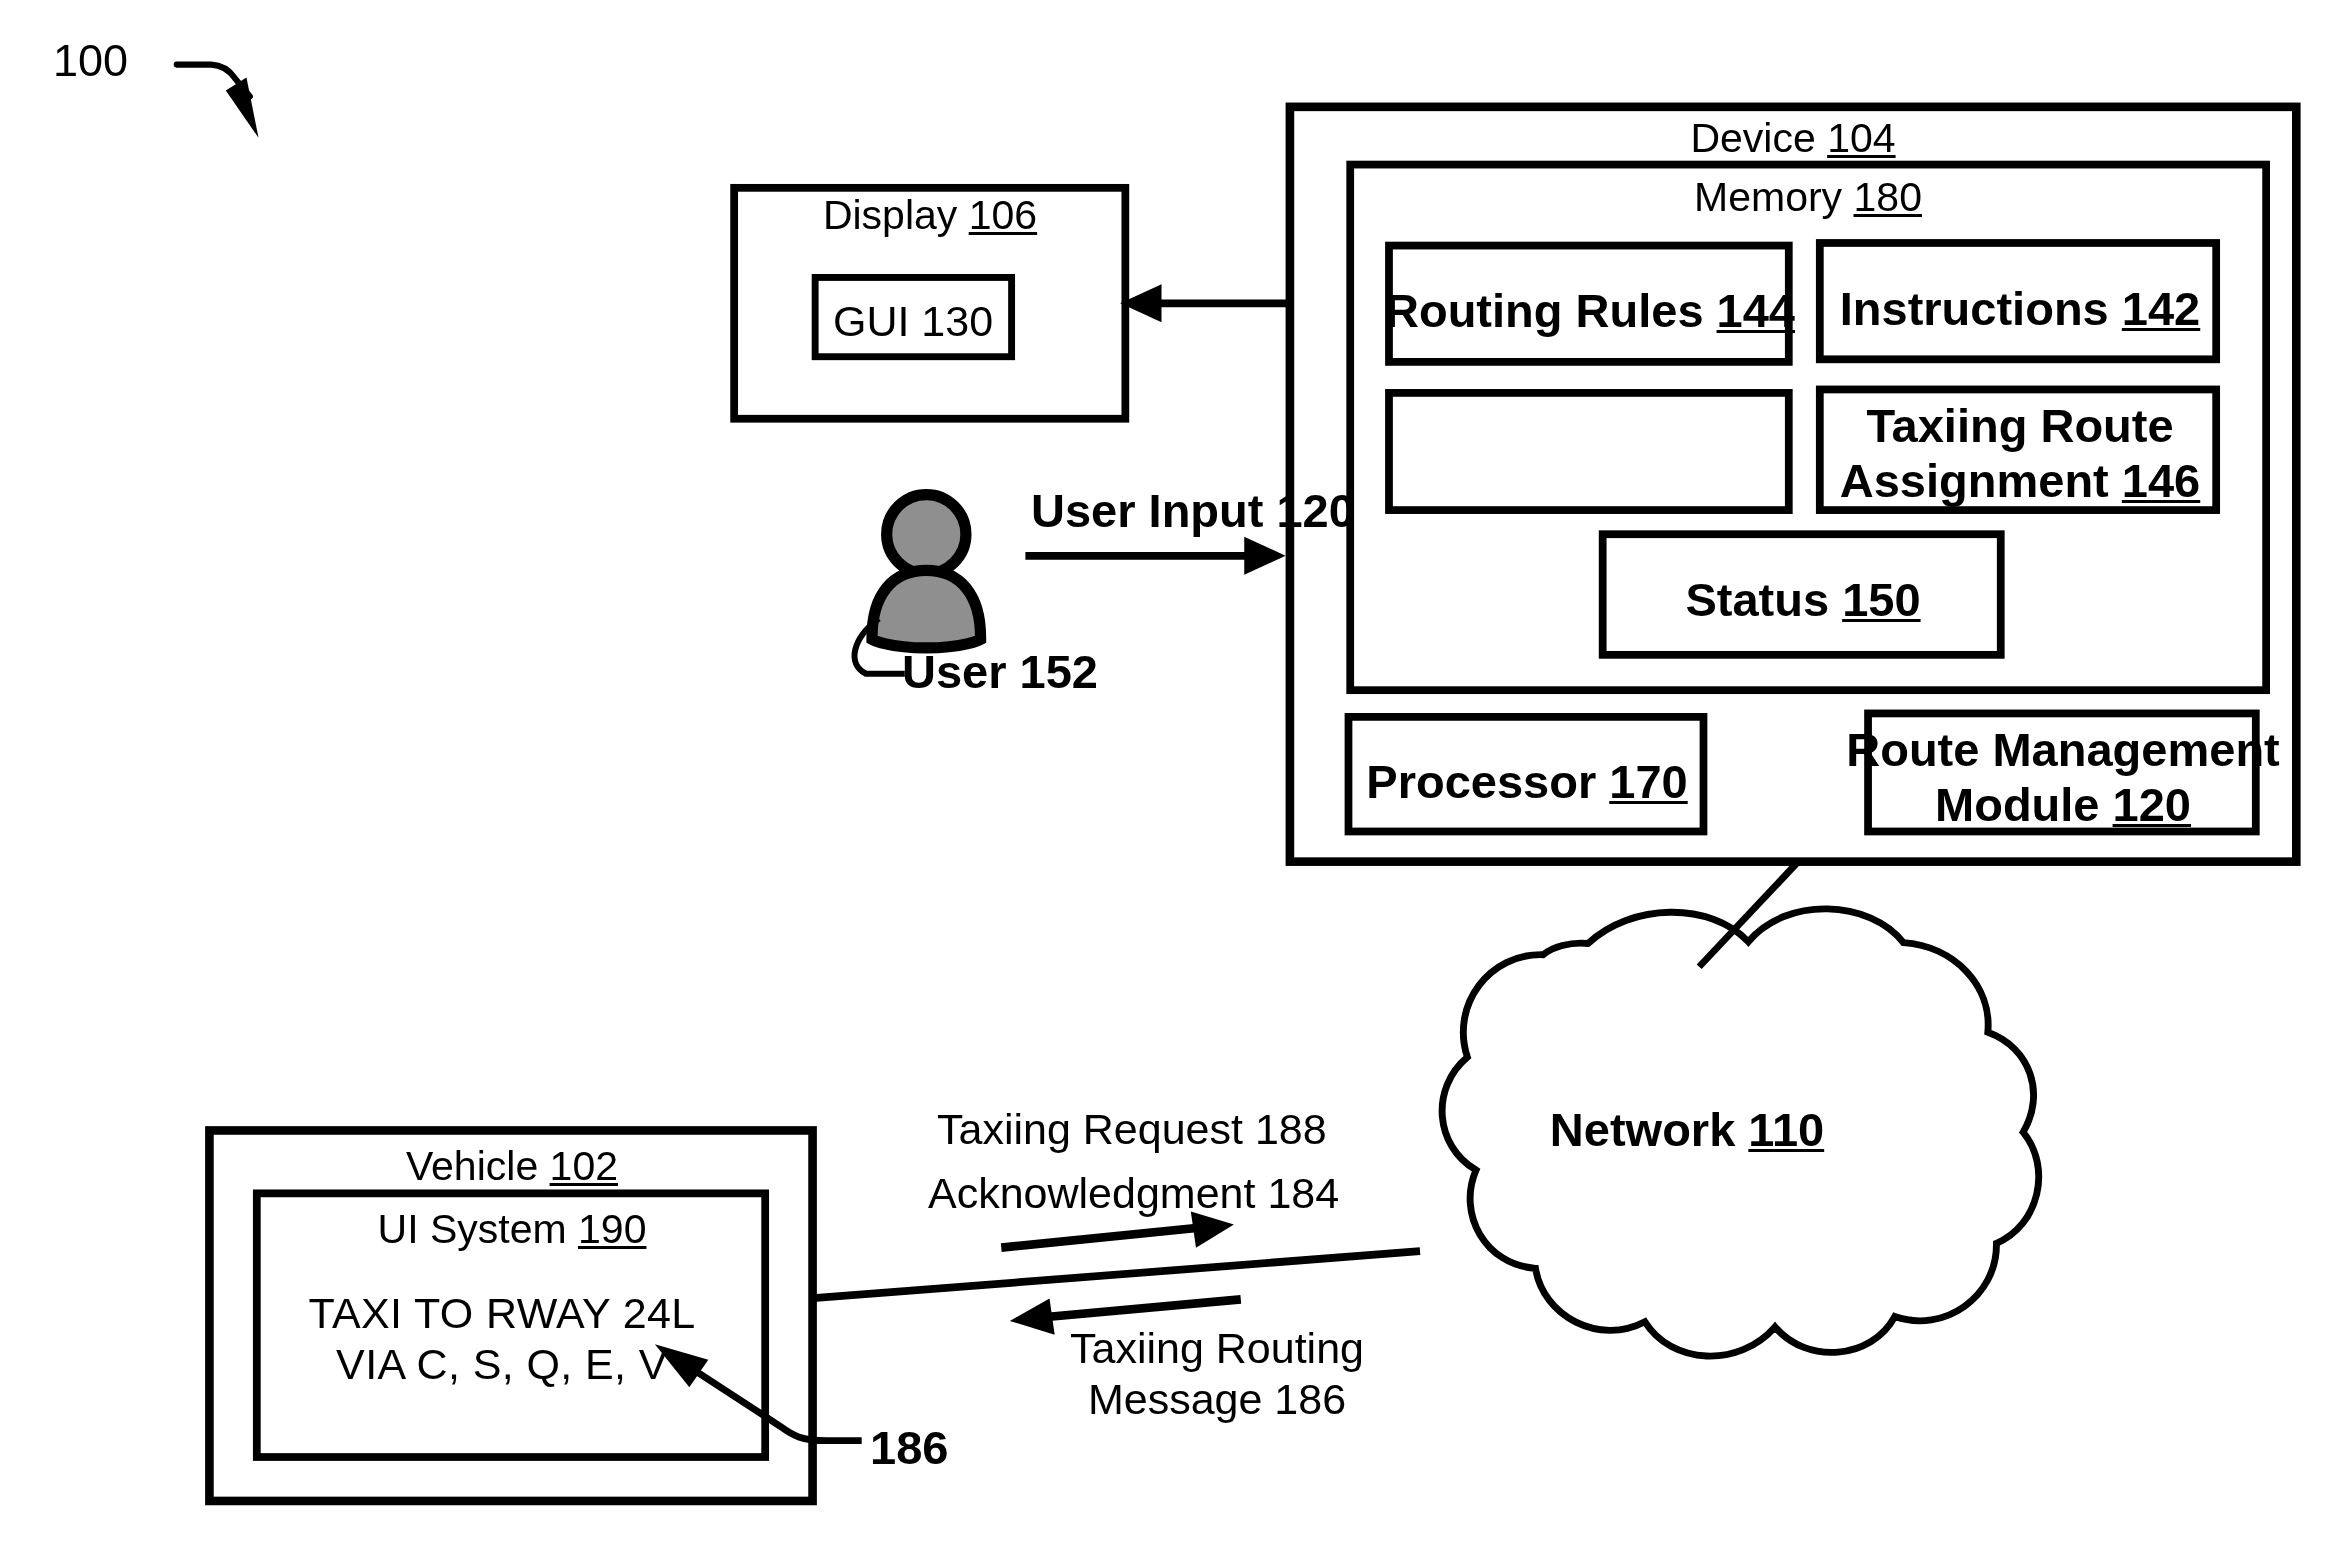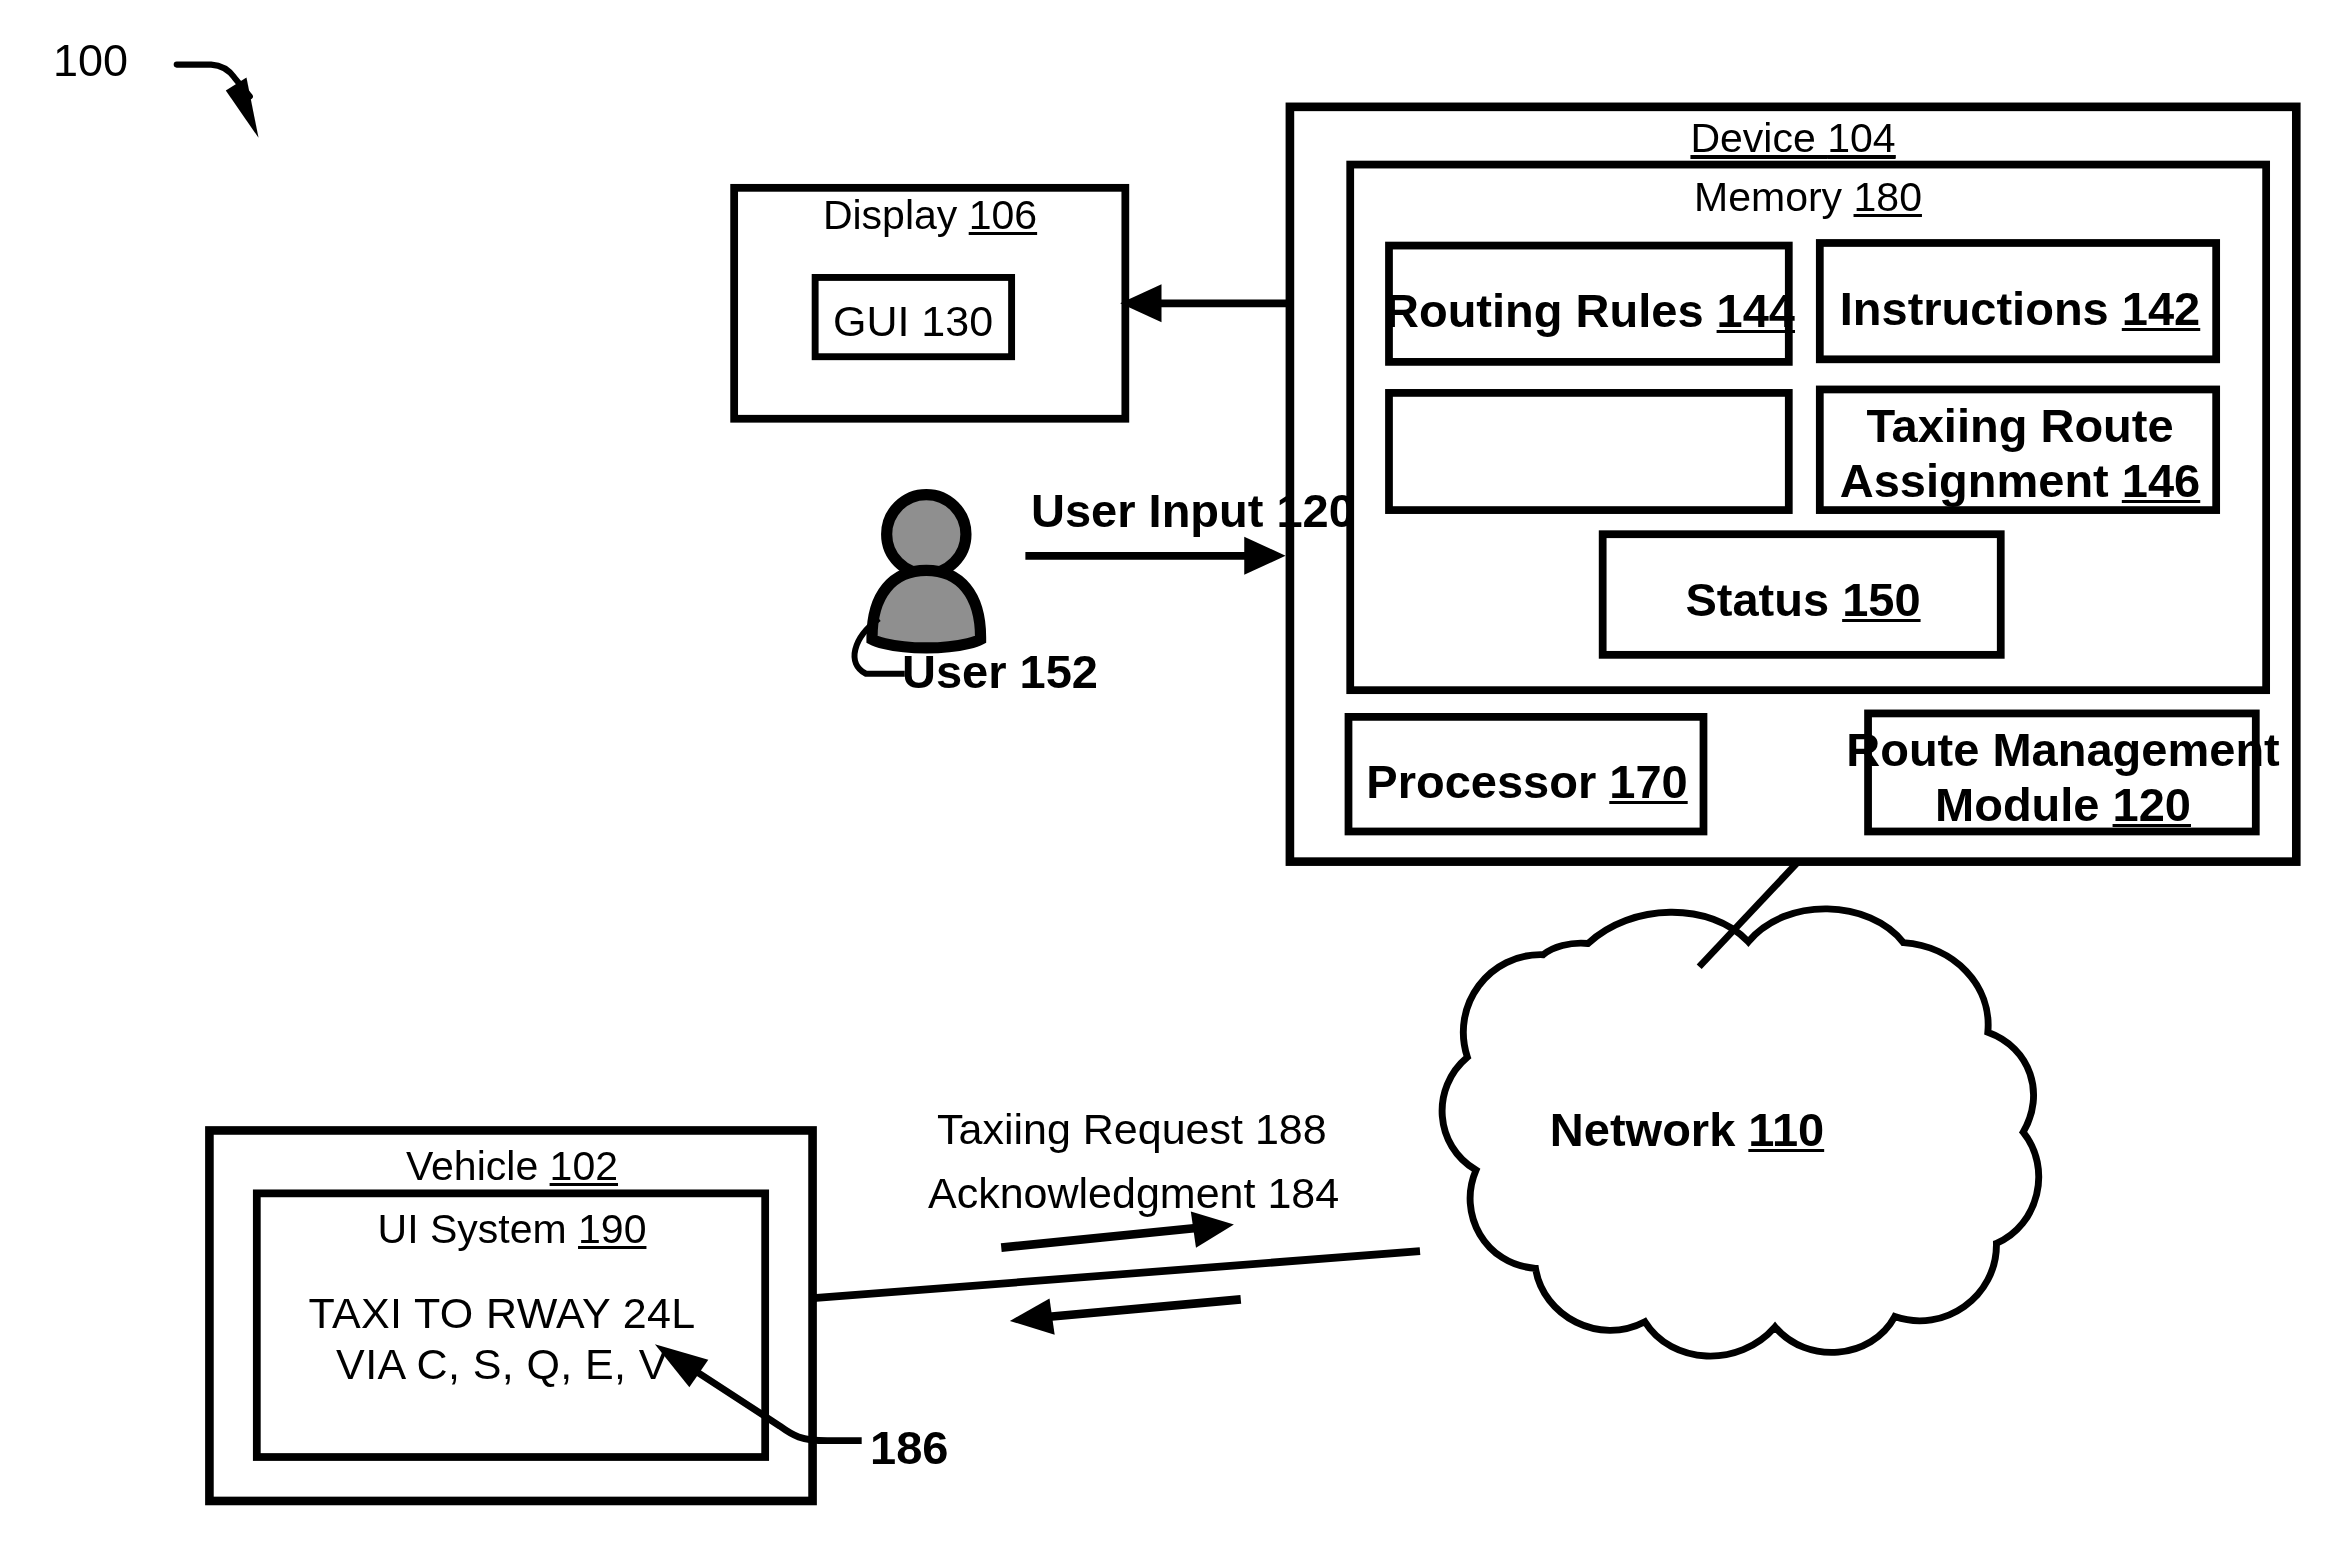--- a/index.html
+++ b/index.html
@@ -151,21 +151,21 @@
 
   <div class="lbl s52" style="left:53px; top:34px;">100</div>
 
   <div class="lbl box-title center" style="left:930px; top:191px;">
     <span>Display </span>
     <span class="u">106</span>
   </div>
 
   <div class="lbl s48 center" style="left:913px; top:296px;">GUI 130</div>
 
-  <div class="lbl box-title center" style="left:1793px; top:114px;text-decoration:underline;">
+  <div class="lbl box-title center" style="left:1793px; top:114px;">
     <span>Device </span>
     <span class="u">104</span>
   </div>
 
   <div class="lbl box-title center" style="left:1808px; top:173px;">
     <span>Memory </span>
     <span class="u">180</span>
   </div>
 
   <div class="lbl s50 center" style="left:1590px; top:283px;">
@@ -211,20 +211,24 @@
 
   <div class="lbl s50 center" style="left:1687px; top:1102px;">
     <span>Network </span>
     <span class="u">110</span>
   </div>
 
   <div class="lbl s48" style="left:937px; top:1104px;">Taxiing Request 188</div>
 
   <div class="lbl s48" style="left:928px; top:1168px;">Acknowledgment 184</div>
 
+  <div class="lbl s48 center" style="left:1217px; top:1323px;">
+    <div>Taxiing Routing</div>
+    <div>Message 186</div>
+  </div>
 
   <div class="lbl box-title center" style="left:512px; top:1142px;">
     <span>Vehicle </span>
     <span class="u">102</span>
   </div>
 
   <div class="lbl box-title center" style="left:512px; top:1205px;">
     <span>UI System </span>
     <span class="u">190</span>
   </div>

